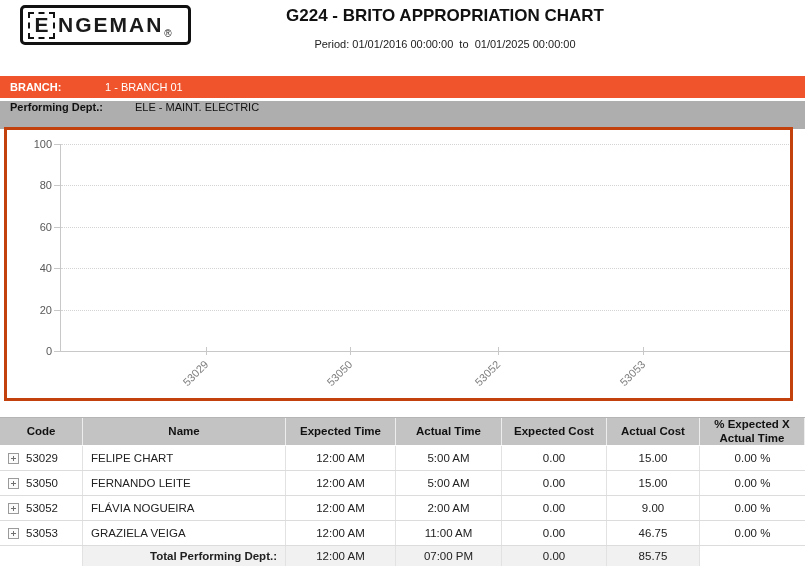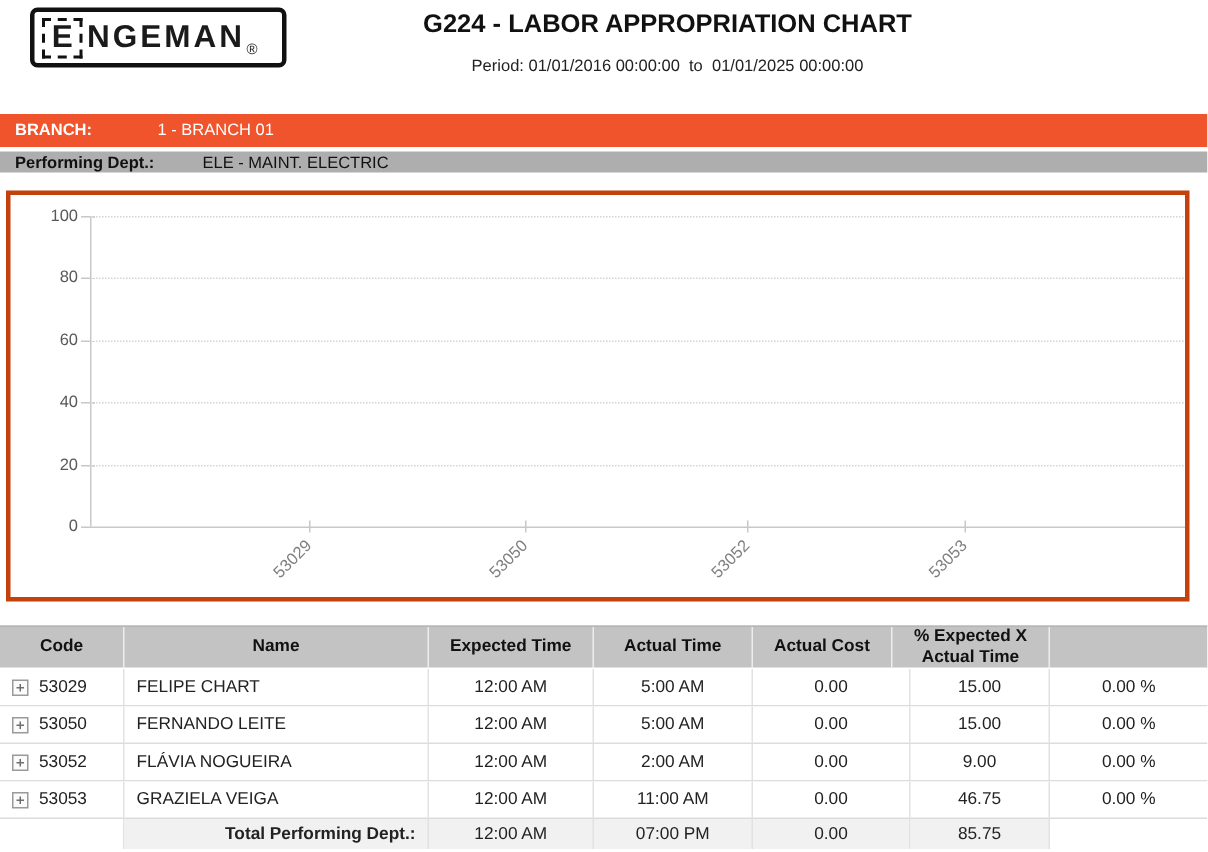--- a/index.html
+++ b/index.html
@@ -20,22 +20,22 @@
   .report-title { position:absolute; left:85px; right:0; top:6px;
     text-align:center; font-size:17px; font-weight:bold; color:#111; }
   .report-period { position:absolute; left:85px; right:0; top:38px;
     text-align:center; font-size:11px; color:#222; white-space:pre; }
 
   
   .branch-bar { position:absolute; left:0; top:76px; width:805px; height:22px;
     display:flex; align-items:center; padding-left:10px; }
   .branch-bar .bar-label { font-weight:bold; font-size:11px; color:#fff; width:95px; }
   .branch-bar .bar-value { font-size:11px; color:#fff; }
-  .dept-bar { position:absolute; left:0; top:101px; width:805px; height:14px;
-    display:flex; align-items:flex-end; padding-left:10px; }
+  .dept-bar { position:absolute; left:0; top:101px; width:805px; height:28px;
+    display:flex; align-items:flex-start; padding-left:10px; }
   .dept-bar .bar-label { font-weight:bold; font-size:11px; color:#111; width:125px; }
   .dept-bar .bar-value { font-size:11px; color:#111; }
 
   
   .chart-box { position:absolute; left:4px; top:127px; width:789px; height:274px;
     border:3px solid #c2410c; background:#fff; }
   .y-axis-line { position:absolute; left:53px; top:14px; width:1px; height:207px; background:#C8C8C8; }
   .x-axis-line { position:absolute; left:53px; top:221px; width:730px; height:1px; background:#C8C8C8; }
   .gridline { position:absolute; left:54px; width:728px; height:0; border-top:1px dotted #D4D4D4; }
   .g100{top:14px}.g80{top:55px}.g60{top:97px}.g40{top:138px}.g20{top:180px}
@@ -79,21 +79,21 @@
 </head>
 <body>
 
 <div class="page">
 
   <div class="logo">
     <span class="logo-e">E</span>
     <span class="logo-rest">NGEMAN</span>
     <span class="logo-reg">®</span>
   </div>
-  <div class="report-title">G224 - LABOR APPROPRIATION CHART</div>
+  <div class="report-title">G224 - BRITO APPROPRIATION CHART</div>
   <div class="report-period">Period: 01/01/2016 00:00:00  to  01/01/2025 00:00:00</div>
 
   <div class="branch-bar" style="background:#F0542C;">
     <span class="bar-label">BRANCH:</span>
     <span class="bar-value">1 - BRANCH 01</span>
   </div>
 
   <div class="dept-bar" style="background:#AEAEAE;">
     <span class="bar-label">Performing Dept.:</span>
     <span class="bar-value">ELE - MAINT. ELECTRIC</span>
@@ -133,20 +133,21 @@
     <div class="xlabel xl2">53052</div>
     <div class="xlabel xl3">53053</div>
   </div>
 
   <div class="grid">
     <div class="trow thead">
       <div class="cell col-code">Code</div>
       <div class="cell col-name">Name</div>
       <div class="cell col-etime">Expected Time</div>
       <div class="cell col-atime">Actual Time</div>
+      <div class="cell col-ecost">Expected Cost</div>
       <div class="cell col-acost">Actual Cost</div>
       <div class="cell col-pct">% Expected X Actual Time</div>
     </div>
 
     <div class="trow tbody-row">
       <div class="cell col-code cell-left">
         <span class="expand-icon"></span>
         <span>53029</span>
       </div>
       <div class="cell col-name cell-left">FELIPE CHART</div>

